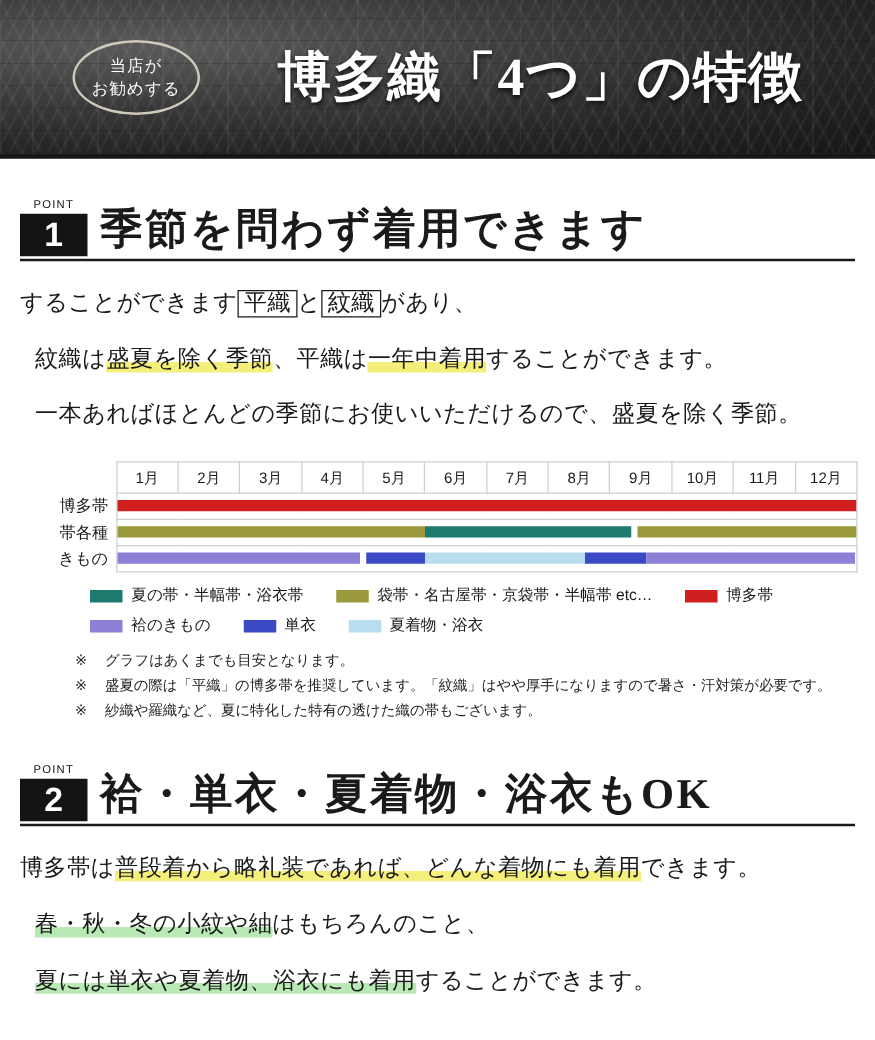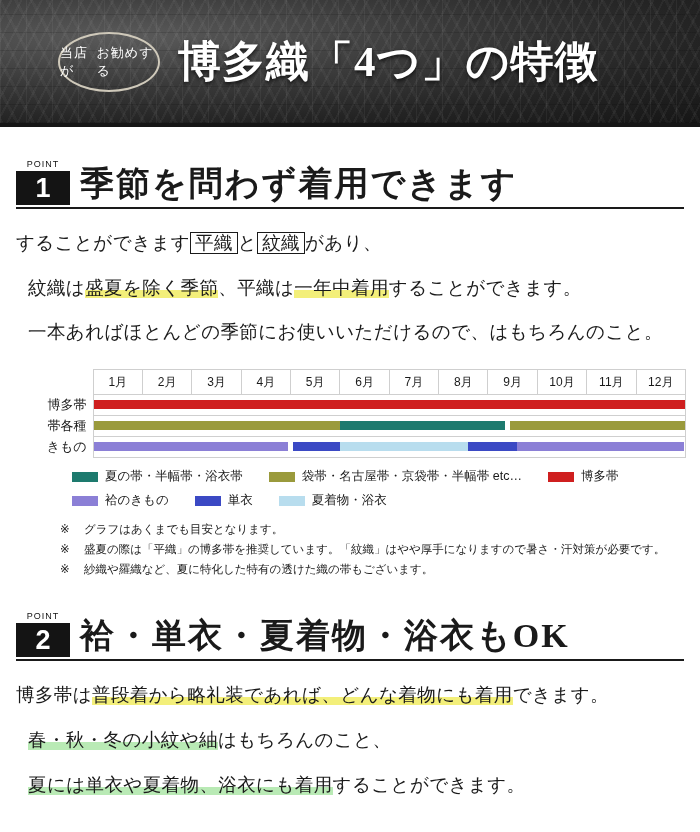--- a/index.html
+++ b/index.html
@@ -28,33 +28,34 @@
     position:absolute;left:0;top:0;right:0;bottom:0;
     background:
       repeating-linear-gradient(90deg, rgba(255,255,255,0.05) 0px, rgba(255,255,255,0.05) 1px, rgba(0,0,0,0.0) 1px, rgba(0,0,0,0.0) 26px),
       repeating-linear-gradient(0deg, rgba(0,0,0,0.13) 0px, rgba(0,0,0,0.13) 1px, rgba(0,0,0,0.0) 1px, rgba(0,0,0,0.0) 18px);
     pointer-events:none;
   }
   .banner-inner{position:relative;z-index:3;display:flex;align-items:center;height:100%;padding-left:58px;box-sizing:border-box;}
   .badge{
     width:98px;height:56px;border-radius:50%;
     border:2px solid #cfc9ba;
-    display:flex;flex-direction:row;align-items:center;justify-content:center;
+    display:flex;flex-direction:column;align-items:center;justify-content:center;
     color:#ffffff;font-size:13px;line-height:1.35;letter-spacing:1px;
     font-family:"Liberation Sans","DejaVu Sans",sans-serif;
     margin-right:18px;
     flex:0 0 auto;
   }
   .banner-title{
     color:#ffffff;
     font-size:43px;
     letter-spacing:1px;
     font-weight:700;
     text-shadow:0 2px 4px rgba(0,0,0,0.75);
     white-space:nowrap;
+    margin-left:44px;
   }
   .banner-rule{width:700px;height:4px;background:#161616;}
 
   
   .point-head{
     display:flex;align-items:flex-end;
     margin:26px 16px 0 16px;
     border-bottom:2px solid #1a1a1a;
     padding-bottom:2px;
   }
@@ -128,21 +129,21 @@
 </div>
 
 <div class="para">
   <span>することができます</span><span class="bx">平織</span><span>と</span><span class="bx">紋織</span><span>があり、</span>
 </div>
 
 <div class="para p2">
   <span>紋織は</span><span class="mk-y">盛夏を除く季節</span><span>、平織は</span><span class="mk-y">一年中着用</span><span>することができます。</span>
 </div>
 
-<div class="para p2">一本あればほとんどの季節にお使いいただけるので、はもちろんのこと。</div>
+<div class="para p2">一本あればほとんどの季節にお使いいただけるので、盛夏を除く季節。</div>
 
 <div class="chart-wrap">
   <table class="gantt">
     <thead>
       <tr>
         <th class="corner"></th>
         <th class="month">1月</th>
         <th class="month">2月</th>
         <th class="month">3月</th>
         <th class="month">4月</th>

